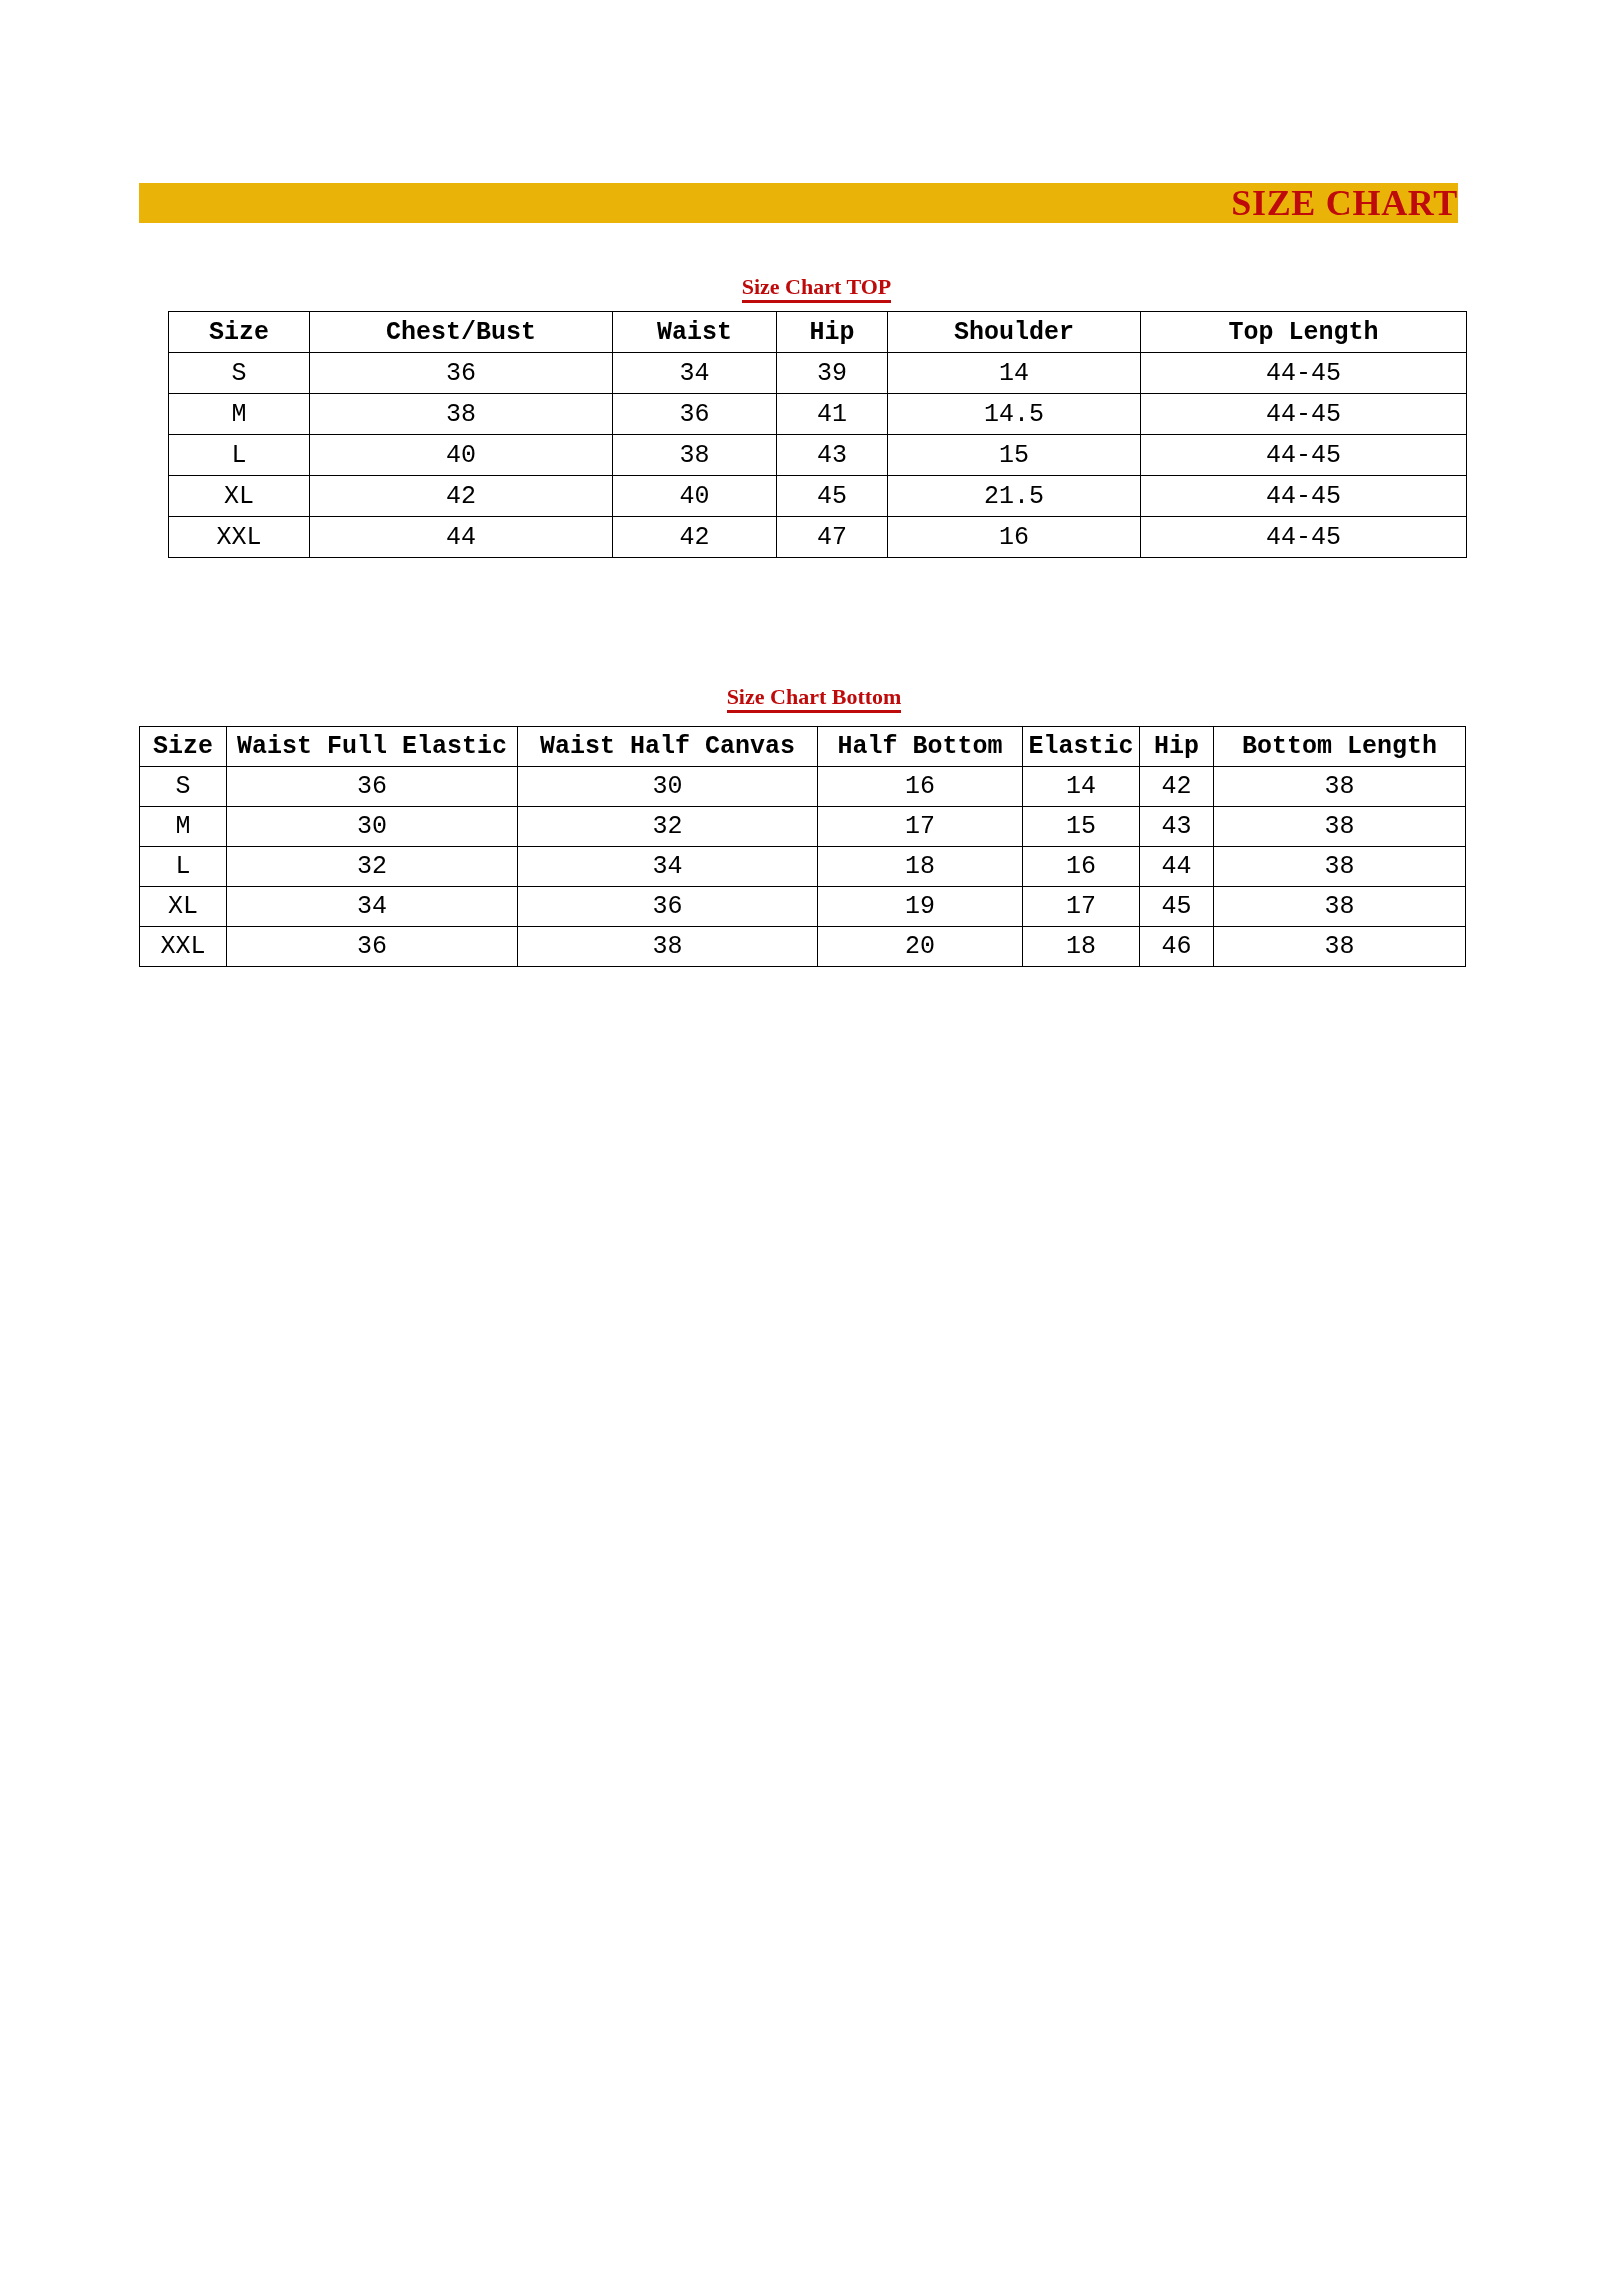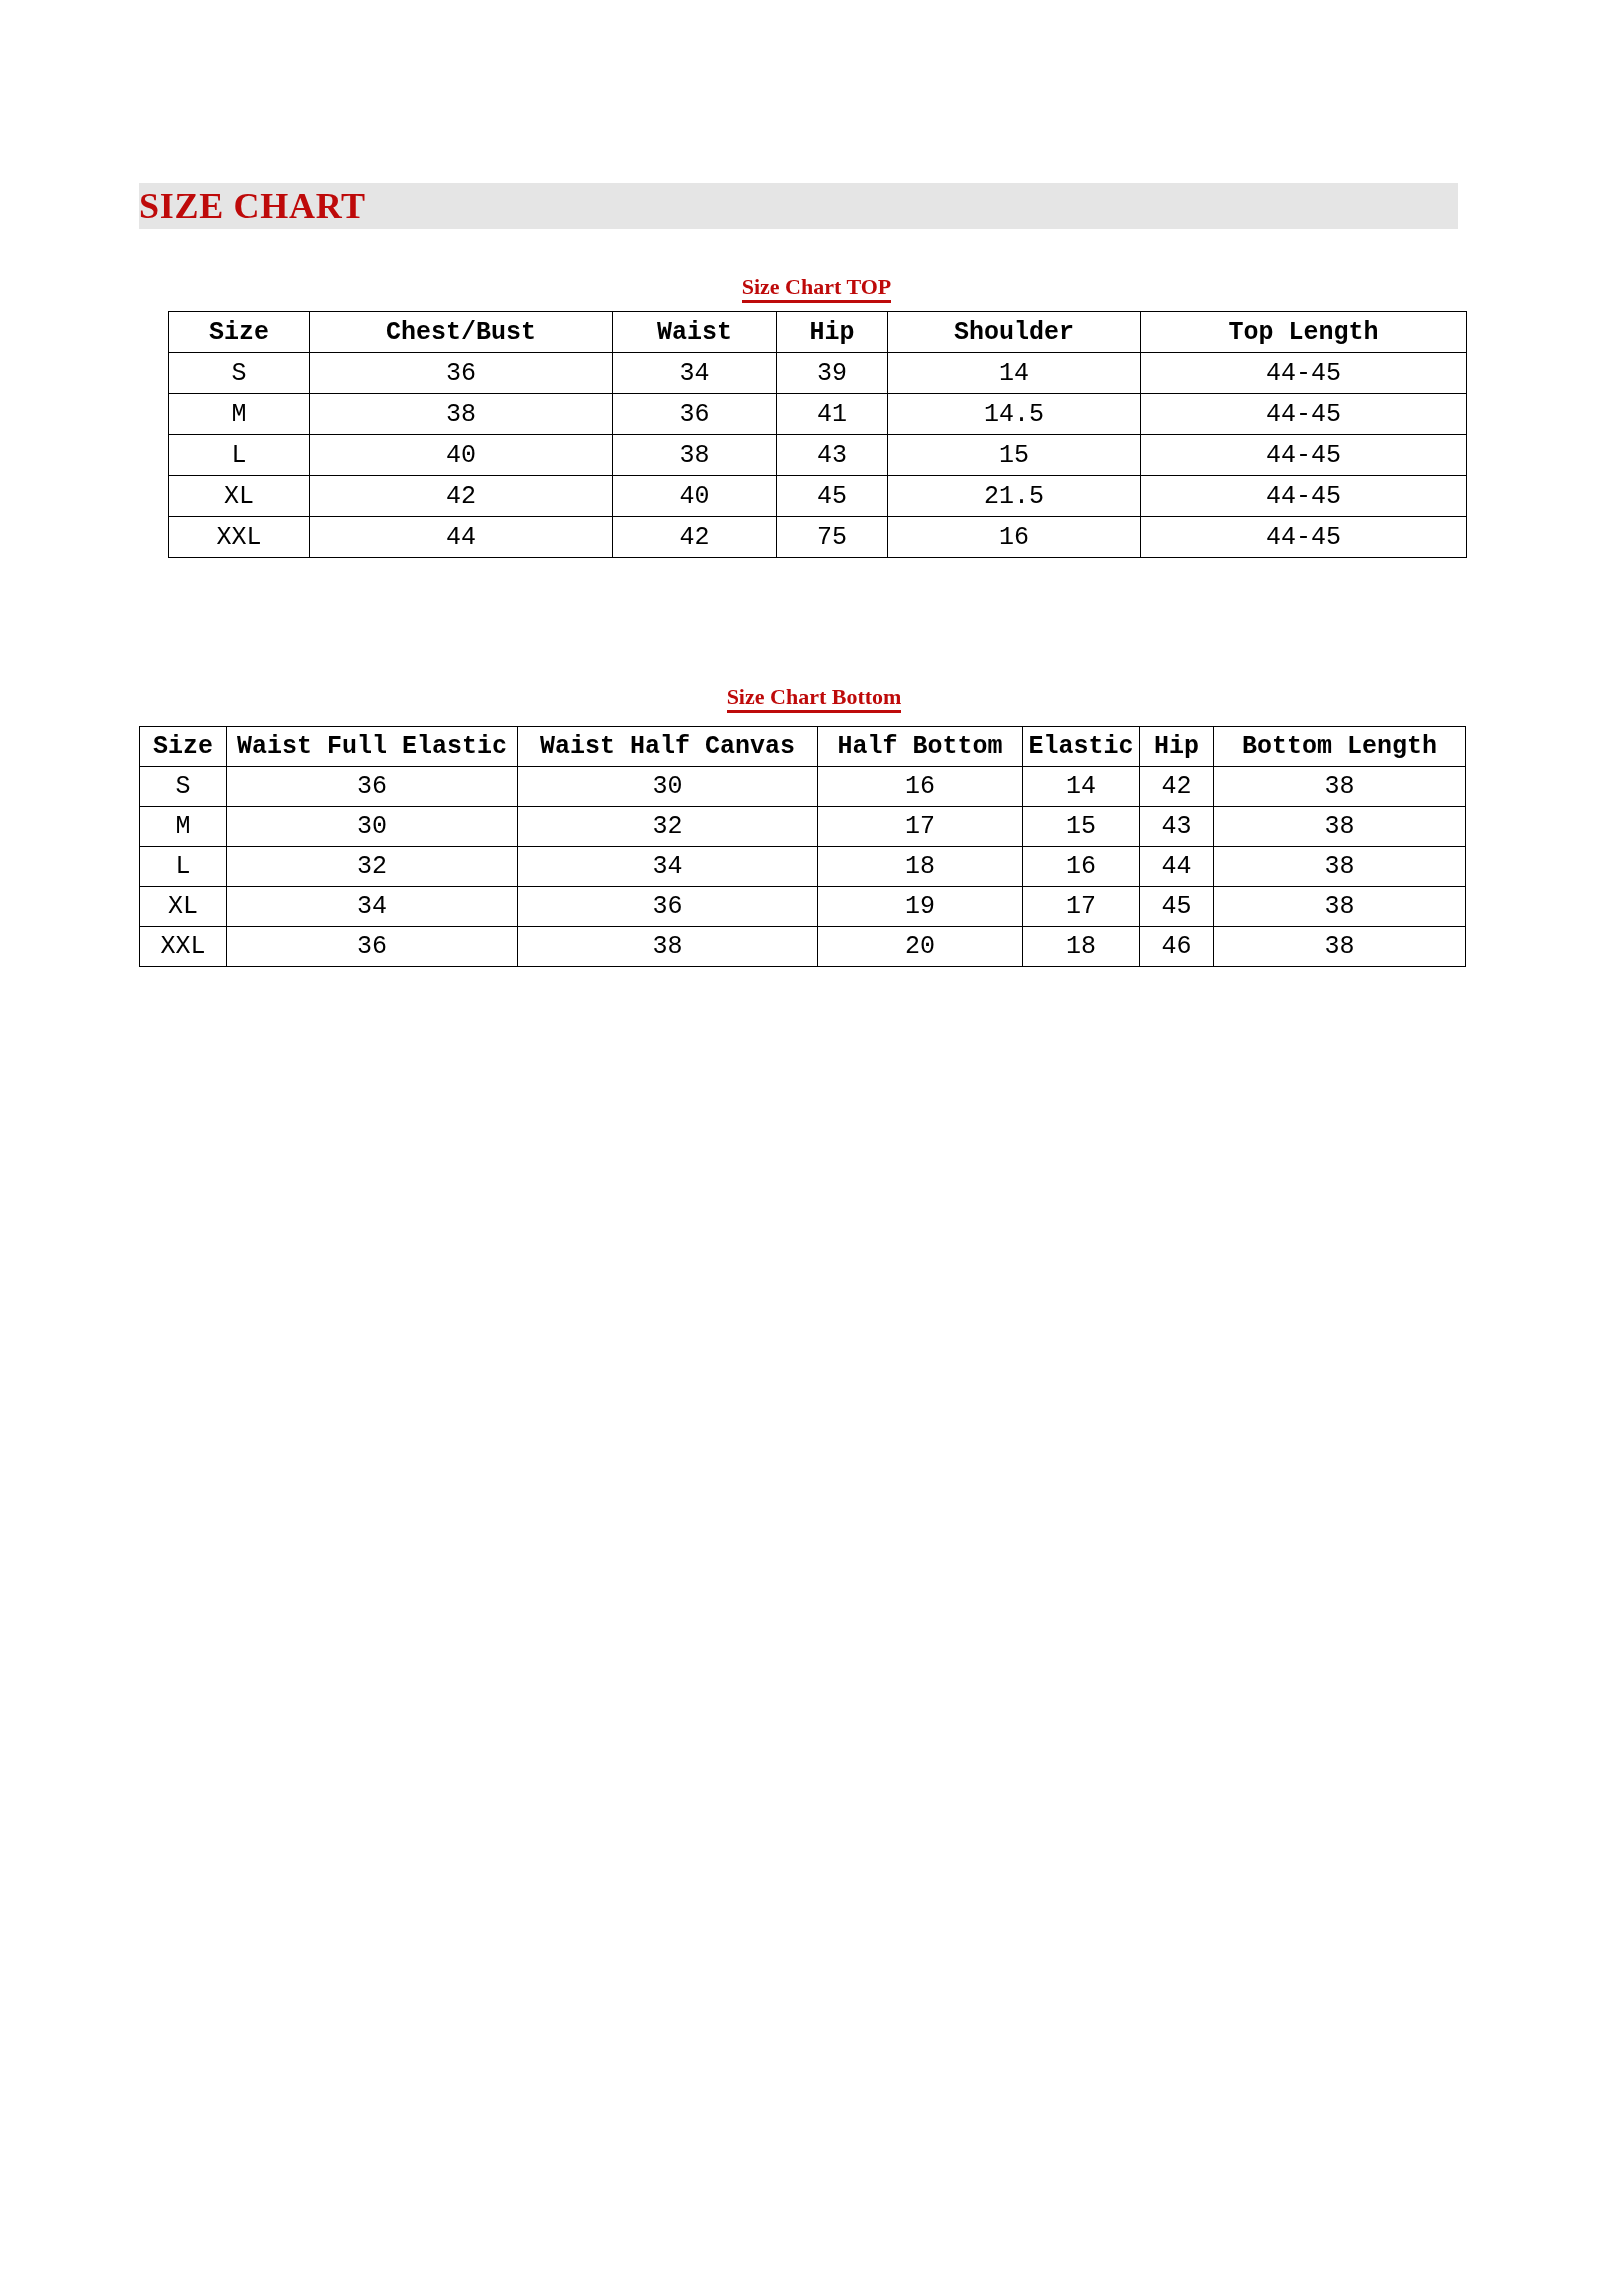--- a/index.html
+++ b/index.html
@@ -12,25 +12,25 @@
     height: 2273px;
     position: relative;
     font-family: "Liberation Serif", "DejaVu Serif", serif;
     color: #000000;
   }
   .title-bar {
     position: absolute;
     left: 139px;
     top: 183px;
     width: 1319px;
-    height: 46px;
-    background: #e5e5e5;
+    height: 40px;
+    background: #eab308;
     display: flex;
     align-items: center;
-    justify-content: flex-start;
+    justify-content: flex-end;
   }
   .page-title {
     font-size: 36px;
     font-weight: bold;
     color: #BE0A0A;
     letter-spacing: 0.7px;
     line-height: 1;
     margin: 0;
   }
   .section-heading {
@@ -131,21 +131,21 @@
     <td>42</td>
     <td>40</td>
     <td>45</td>
     <td>21.5</td>
     <td>44-45</td>
   </tr>
   <tr>
     <td>XXL</td>
     <td>44</td>
     <td>42</td>
-    <td>75</td>
+    <td>47</td>
     <td>16</td>
     <td>44-45</td>
   </tr>
 </tbody>
   </table>
 
 <div class="section-heading" id="heading-bottom">
   <span class="heading-text">Size Chart Bottom</span>
 </div>
 

